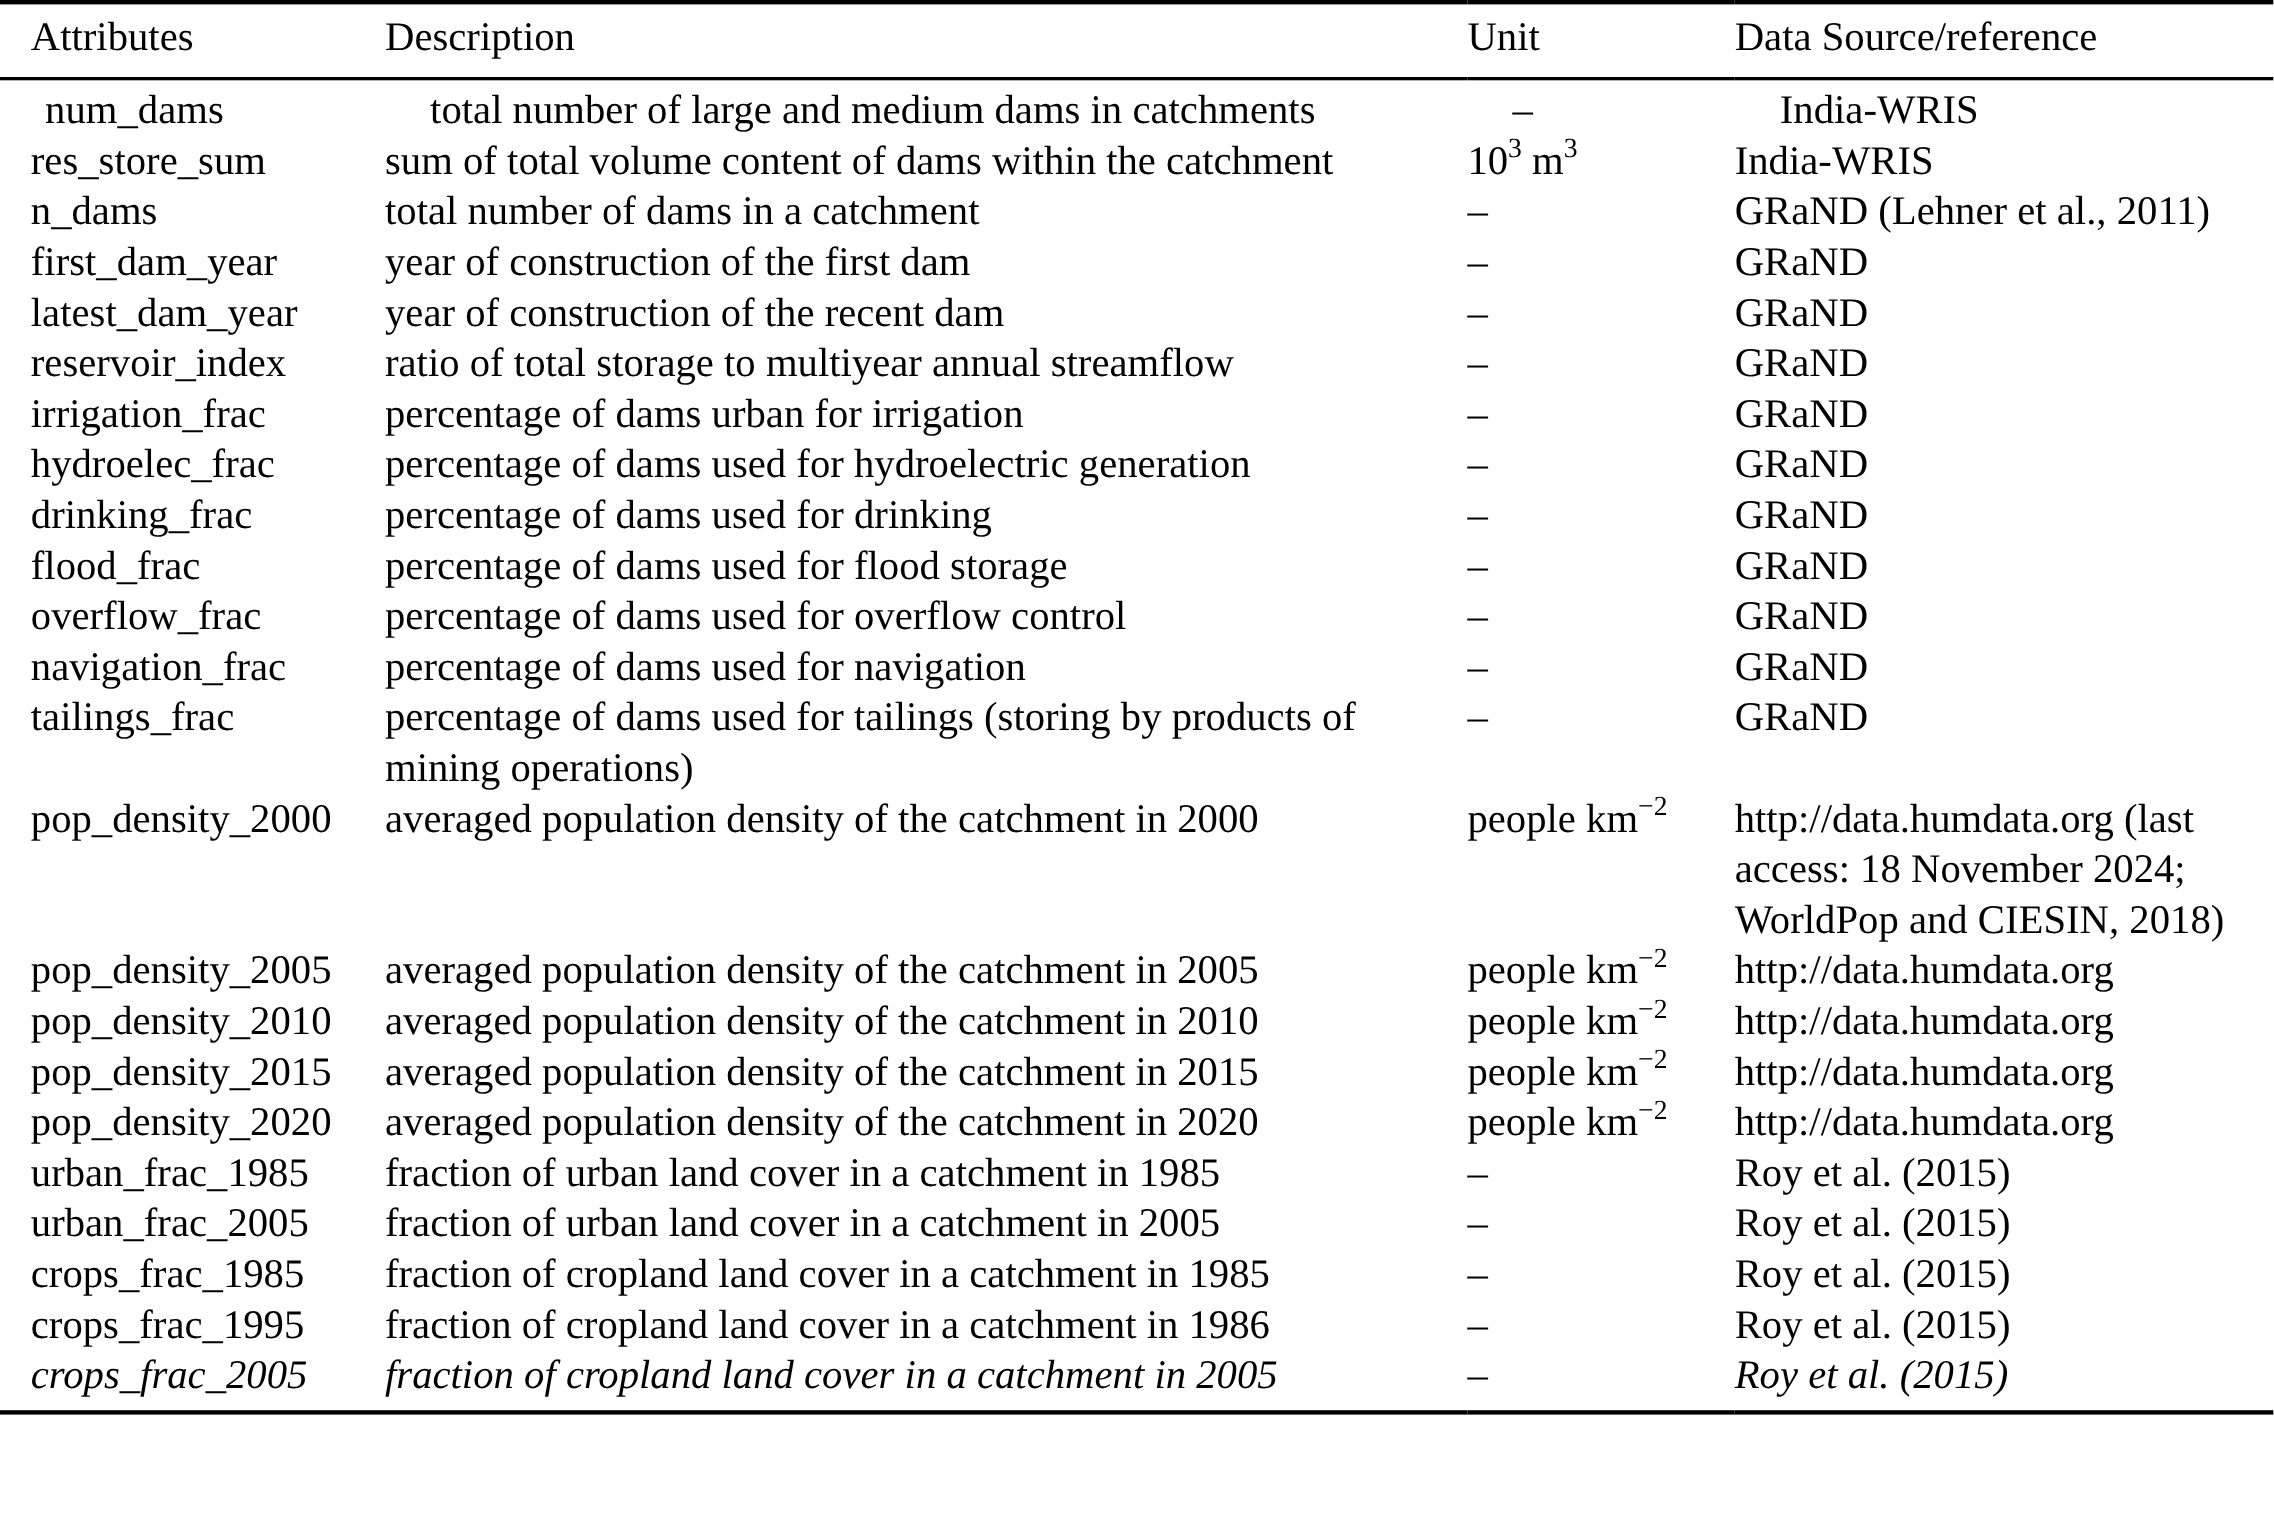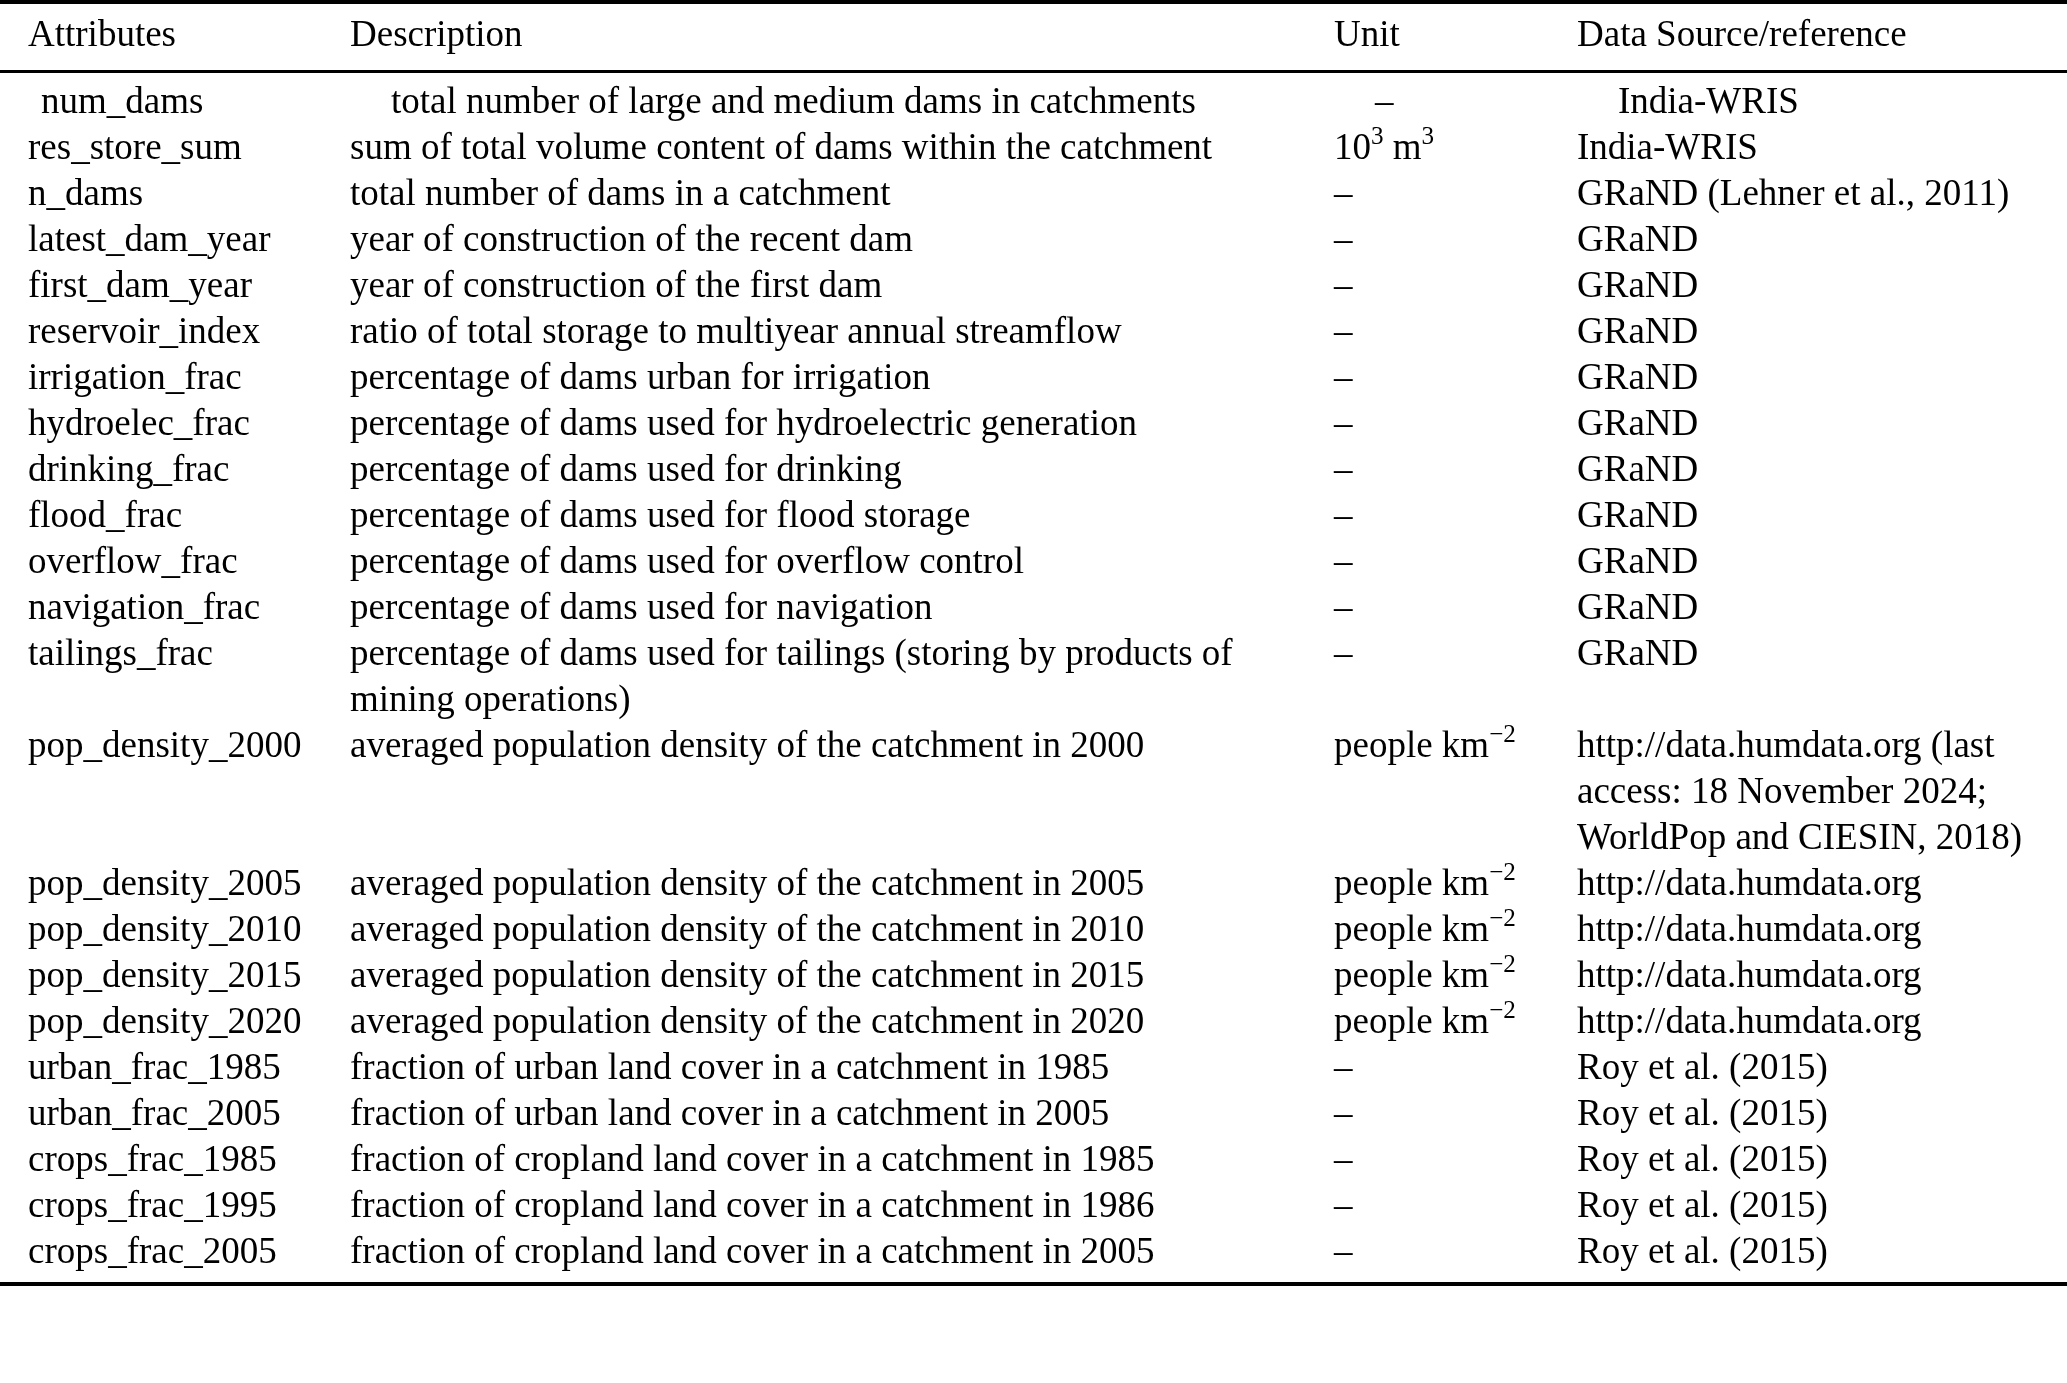--- a/index.html
+++ b/index.html
@@ -41,21 +41,21 @@
 
   tbody td {
     vertical-align: top;
     text-align: left;
     line-height: 46px;
     padding: 0;
     white-space: pre-line;
   }
   tbody td.c1 { padding-left: 28px; white-space: normal; }
   tbody tr:first-child td { padding-top: 5px; padding-left: 41px; }
-  tbody tr:last-child td  { padding-bottom: 8px; }
+  tbody tr:last-child td  { padding-bottom: 8px; font-style: italic; }
 
   sup {
     font-size: 68%;
     line-height: 0;
     vertical-align: baseline;
     position: relative;
     top: -0.58em;
   }
 </style>
 </head>
@@ -90,28 +90,28 @@
       <td class="c3">10<sup>3</sup> m<sup>3</sup></td>
       <td class="c4">India-WRIS</td>
     </tr>
         <tr>
       <td class="c1">n_dams</td>
       <td class="c2">total number of dams in a catchment</td>
       <td class="c3">–</td>
       <td class="c4">GRaND (Lehner et al., 2011)</td>
     </tr>
         <tr>
+      <td class="c1">first_dam_year</td>
+      <td class="c2">year of construction of the first dam</td>
+      <td class="c3">–</td>
+      <td class="c4">GRaND</td>
+    </tr>
+        <tr>
       <td class="c1">latest_dam_year</td>
       <td class="c2">year of construction of the recent dam</td>
-      <td class="c3">–</td>
-      <td class="c4">GRaND</td>
-    </tr>
-        <tr>
-      <td class="c1">first_dam_year</td>
-      <td class="c2">year of construction of the first dam</td>
       <td class="c3">–</td>
       <td class="c4">GRaND</td>
     </tr>
         <tr>
       <td class="c1">reservoir_index</td>
       <td class="c2">ratio of total storage to multiyear annual streamflow</td>
       <td class="c3">–</td>
       <td class="c4">GRaND</td>
     </tr>
         <tr>

